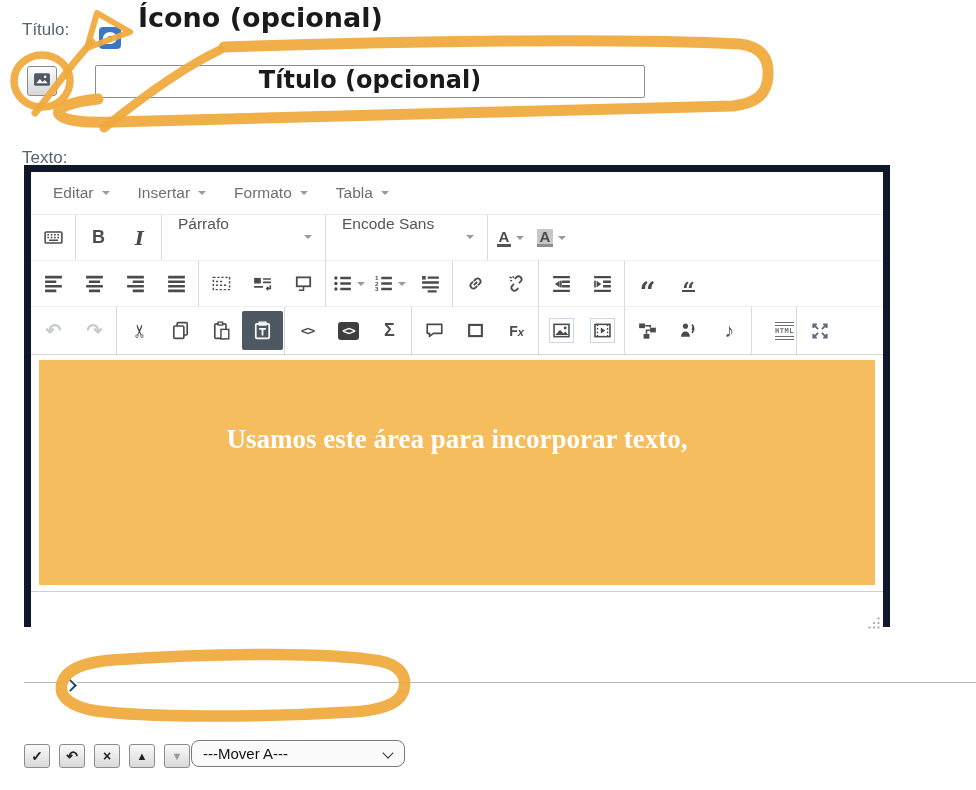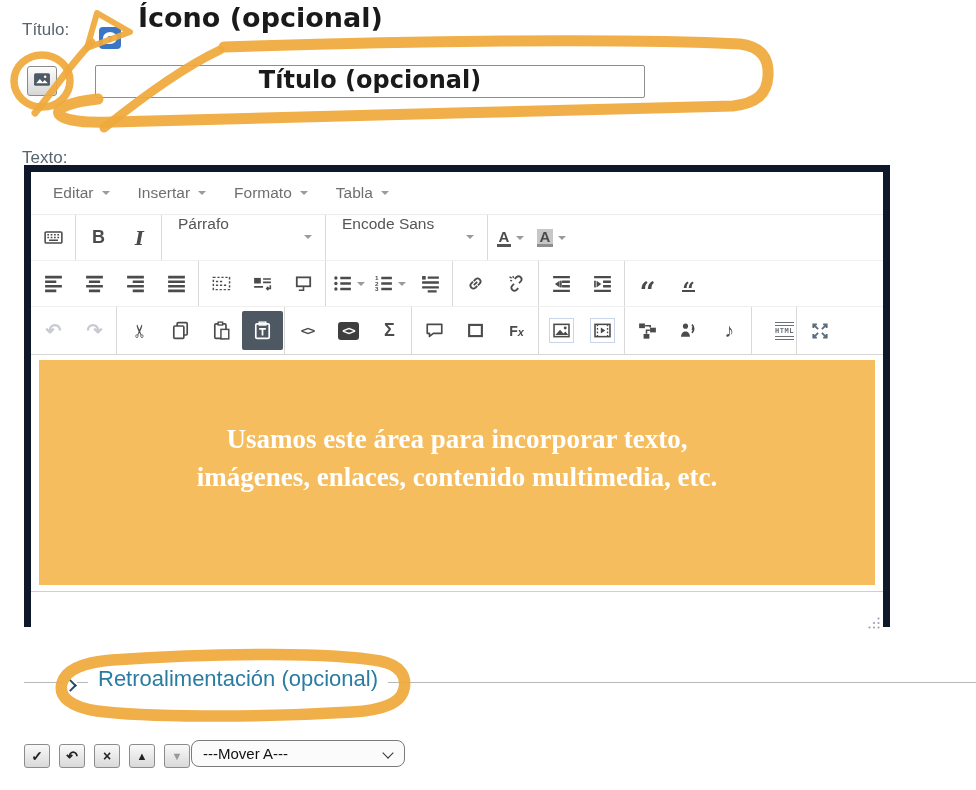--- a/index.html
+++ b/index.html
@@ -483,42 +483,40 @@
                   <path d="M7.3 7.3L3 3M3 6.2V3h3.2M10.7 7.3L15 3M11.8 3H15v3.2M10.7 10.7L15 15M15 11.8V15h-3.2M7.3 10.7L3 15M6.2 15H3v-3.2"></path>
                 </g>
               </svg>
             </span>
           </div>
         </div>
       </div>
     <div class="content">
       <div class="orange">
         <div class="cline">Usamos este área para incorporar texto,</div>
-        <div class="cline">imágenes, enlaces, contenido multimedia, etc.</div>
       </div>
     </div>
     <div class="statusbar">
       <span class="grip">
         <svg width="12" height="12">
             <g fill="#9aa3b3">
               <circle cx="10.5" cy="1.5" r="1.1"></circle>
               <circle cx="10.5" cy="6" r="1.1"></circle>
               <circle cx="10.5" cy="10.5" r="1.1"></circle>
               <circle cx="6" cy="6" r="1.1"></circle>
               <circle cx="6" cy="10.5" r="1.1"></circle>
               <circle cx="1.5" cy="10.5" r="1.1"></circle>
             </g>
           </svg>
       </span>
     </div>
   </div>
 
   <div id="divider"></div>
   <span id="feedback-toggle"><i class="chev"></i></span>
-  <a id="feedback-link">Retroalimentación (opcional)</a>
 
   <div id="footer-buttons">
       <div class="fbtn">✓</div>
       <div class="fbtn">↶</div>
       <div class="fbtn">×</div>
       <div class="fbtn small">▲</div>
       <div class="fbtn small dim">▼</div>
     </div>
   <div id="mover-select">
     <span>---Mover A---</span>

